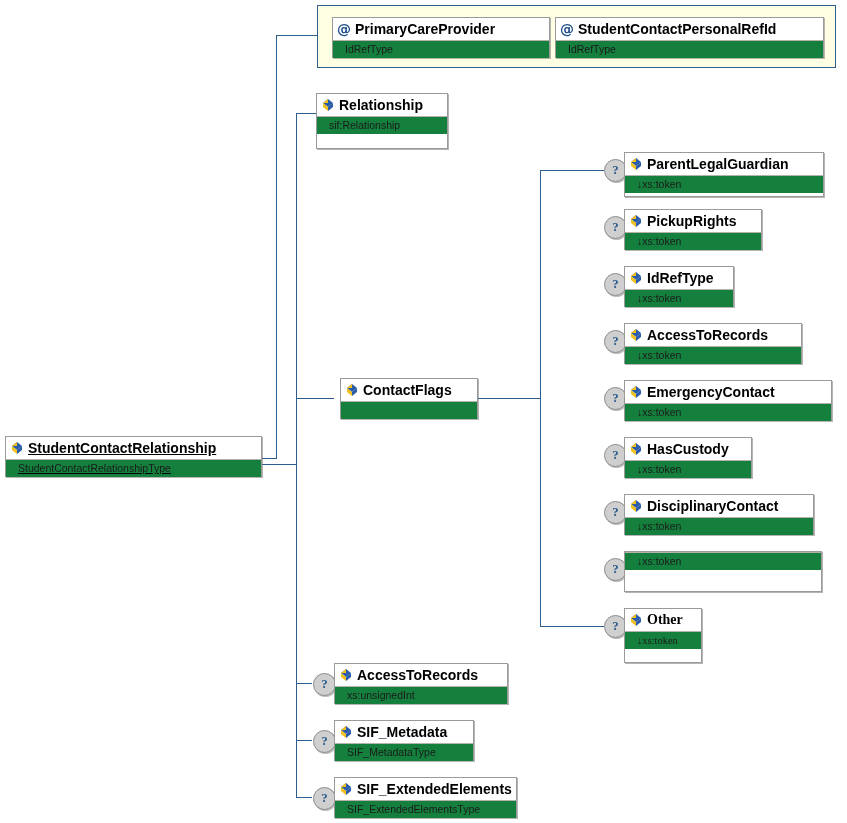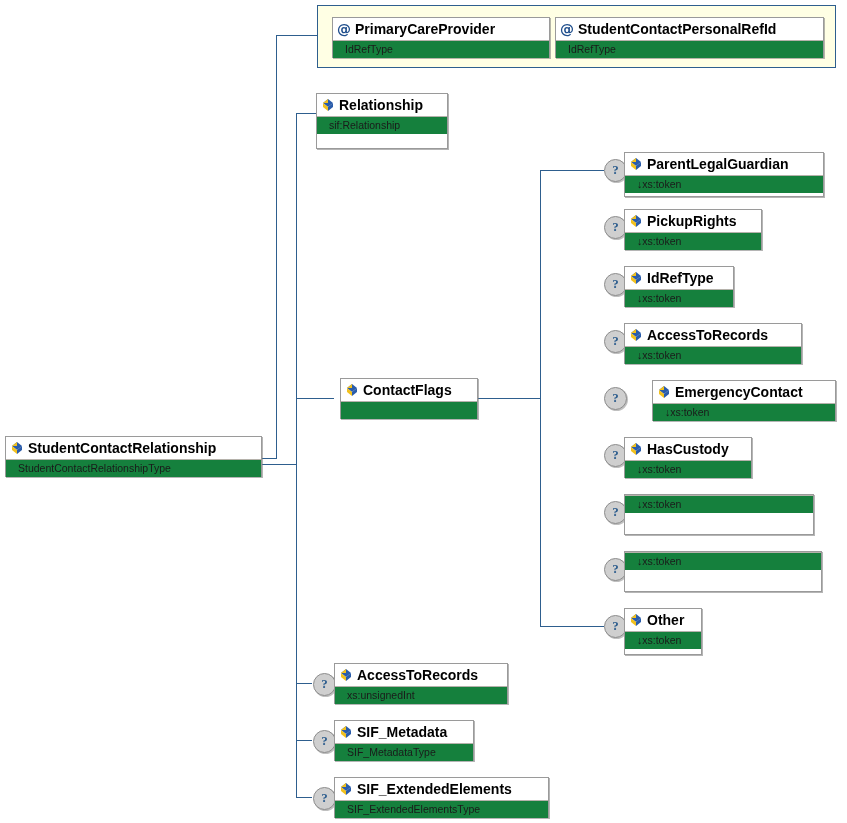--- a/index.html
+++ b/index.html
@@ -120,21 +120,21 @@
   </div>
   <div class="node" style="left:237px;top:11px;width:269px;height:41px;">
     <div class="title">
       <span class="ico-at">@</span>
       <span class="label">StudentContactPersonalRefId</span>
     </div>
     <div class="type">IdRefType</div>
   </div>
 </div>
 
-<div class="node" style="left:5px;top:436px;width:257px;height:41px;">
+<div class="node" style="left:5px;top:436px;width:257px;height:41px;text-decoration:underline;">
   <div class="title">
     <span class="ico-el">
       <svg width="14" height="14" viewBox="0 0 14 14">
           <polygon points="7,1 12,5 7,9 2,5" fill="#2a5caa"></polygon>
           <polygon points="2,5 7,9 7,13 2,9" fill="#f2c11e"></polygon>
           <polygon points="7,9 12,5 12,9 7,13" fill="#2a5caa"></polygon>
           <polygon points="7,1 7,5 2,5" fill="#f2c11e"></polygon>
         </svg>
     </span>
     <span class="label">StudentContactRelationship</span>
@@ -230,21 +230,21 @@
           <polygon points="7,9 12,5 12,9 7,13" fill="#2a5caa"></polygon>
           <polygon points="7,1 7,5 2,5" fill="#f2c11e"></polygon>
         </svg>
     </span>
     <span class="label">AccessToRecords</span>
   </div>
   <div class="type">↓xs:token</div>
 </div>
 
 <div class="opt" style="left:604px;top:387px;">?</div>
-<div class="node" style="left:624px;top:380px;width:184px;height:41px;margin-left:28px;">
+<div class="node" style="left:624px;top:380px;width:208px;height:41px;">
   <div class="title">
     <span class="ico-el">
       <svg width="14" height="14" viewBox="0 0 14 14">
           <polygon points="7,1 12,5 7,9 2,5" fill="#2a5caa"></polygon>
           <polygon points="2,5 7,9 7,13 2,9" fill="#f2c11e"></polygon>
           <polygon points="7,9 12,5 12,9 7,13" fill="#2a5caa"></polygon>
           <polygon points="7,1 7,5 2,5" fill="#f2c11e"></polygon>
         </svg>
     </span>
     <span class="label">EmergencyContact</span>
@@ -263,30 +263,41 @@
           <polygon points="7,1 7,5 2,5" fill="#f2c11e"></polygon>
         </svg>
     </span>
     <span class="label">HasCustody</span>
   </div>
   <div class="type">↓xs:token</div>
 </div>
 
 <div class="opt" style="left:604px;top:501px;">?</div>
 <div class="node" style="left:624px;top:494px;width:190px;height:41px;">
+  <div class="title">
+    <span class="ico-el">
+      <svg width="14" height="14" viewBox="0 0 14 14">
+          <polygon points="7,1 12,5 7,9 2,5" fill="#2a5caa"></polygon>
+          <polygon points="2,5 7,9 7,13 2,9" fill="#f2c11e"></polygon>
+          <polygon points="7,9 12,5 12,9 7,13" fill="#2a5caa"></polygon>
+          <polygon points="7,1 7,5 2,5" fill="#f2c11e"></polygon>
+        </svg>
+    </span>
+    <span class="label">DisciplinaryContact</span>
+  </div>
   <div class="type">↓xs:token</div>
 </div>
 
 <div class="opt" style="left:604px;top:558px;">?</div>
 <div class="node" style="left:624px;top:551px;width:198px;height:41px;">
   <div class="type">↓xs:token</div>
 </div>
 
 <div class="opt" style="left:604px;top:615px;">?</div>
-<div class="node" style="left:624px;top:608px;width:78px;height:47px;">
+<div class="node" style="left:624px;top:608px;width:78px;height:55px;font-family:Liberation Serif, serif;">
   <div class="title">
     <span class="ico-el">
       <svg width="14" height="14" viewBox="0 0 14 14">
           <polygon points="7,1 12,5 7,9 2,5" fill="#2a5caa"></polygon>
           <polygon points="2,5 7,9 7,13 2,9" fill="#f2c11e"></polygon>
           <polygon points="7,9 12,5 12,9 7,13" fill="#2a5caa"></polygon>
           <polygon points="7,1 7,5 2,5" fill="#f2c11e"></polygon>
         </svg>
     </span>
     <span class="label">Other</span>
@@ -320,21 +331,21 @@
           <polygon points="7,9 12,5 12,9 7,13" fill="#2a5caa"></polygon>
           <polygon points="7,1 7,5 2,5" fill="#f2c11e"></polygon>
         </svg>
     </span>
     <span class="label">SIF_Metadata</span>
   </div>
   <div class="type">SIF_MetadataType</div>
 </div>
 
 <div class="opt" style="left:313px;top:787px;">?</div>
-<div class="node" style="left:334px;top:777px;width:215px;height:41px;">
+<div class="node" style="left:334px;top:777px;width:183px;height:41px;">
   <div class="title">
     <span class="ico-el">
       <svg width="14" height="14" viewBox="0 0 14 14">
           <polygon points="7,1 12,5 7,9 2,5" fill="#2a5caa"></polygon>
           <polygon points="2,5 7,9 7,13 2,9" fill="#f2c11e"></polygon>
           <polygon points="7,9 12,5 12,9 7,13" fill="#2a5caa"></polygon>
           <polygon points="7,1 7,5 2,5" fill="#f2c11e"></polygon>
         </svg>
     </span>
     <span class="label">SIF_ExtendedElements</span>

